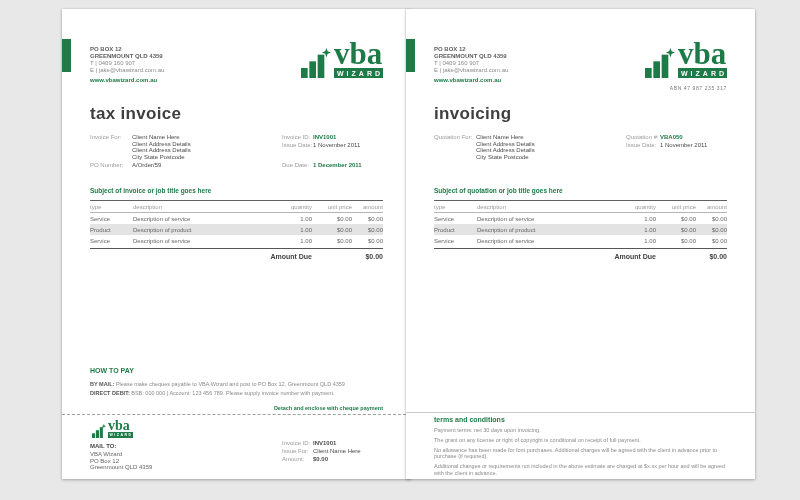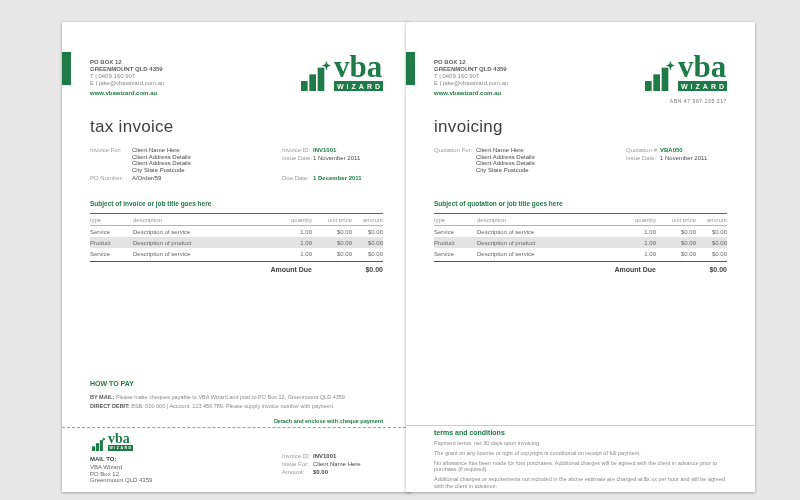--- a/index.html
+++ b/index.html
@@ -1,41 +1,41 @@
 <!DOCTYPE html>
 <html><head>
 <meta charset="utf-8">
 <style>
   * { margin:0; padding:0; box-sizing:border-box; }
   :root { --green:#1e7b47; --dark:#3f3f3f; --gray:#8a8a8a; }
   html,body { width:800px; height:500px; }
   body { font-family:"Liberation Sans", sans-serif; background:#ffffff; position:relative; overflow:hidden; }
   .canvas { position:absolute; inset:0; background:#e8e8e8; }
 
-  .page { position:absolute; top:22px; width:349px; height:470px; background:#fff;
+  .page { position:absolute; top:9px; width:349px; height:470px; background:#fff;
           box-shadow:0 1px 3px rgba(0,0,0,.28), 0 0 1px rgba(0,0,0,.18); }
   .page-invoice { left:62px; }
   .page-quote { left:406px; }
 
   .side-tab { position:absolute; left:0; top:30px; width:9px; height:33px; background:var(--green); }
 
   .sender { position:absolute; left:28px; top:37px; font-size:6px; line-height:7px; color:var(--gray); }
   .sender-line.strong { color:#5f5f5f; }
   .sender-website { margin-top:3px; color:var(--green); font-weight:bold; }
 
   .logo { position:absolute; right:28px; top:33px; display:flex; align-items:flex-end; gap:3px; }
   .logo-chart { width:30px; height:30px; fill:var(--green); }
   .logo-text { display:flex; flex-direction:column; }
   .logo-word { font-family:"Liberation Serif", serif; font-weight:bold; color:var(--green);
                font-size:31px; line-height:24px; }
   .logo-badge { margin-top:2px; background:var(--green); color:#fff; font-size:7px; font-weight:bold;
                 letter-spacing:3px; text-transform:uppercase; text-align:center; padding:1.5px 0 1.5px 3px; }
   .abn { position:absolute; right:28px; top:76px; font-size:5px; letter-spacing:.6px; color:#777; }
 
-  .doc-title { position:absolute; left:28px; top:95px; font-size:17px; font-weight:normal; color:var(--dark); letter-spacing:.3px; }
+  .doc-title { position:absolute; left:28px; top:95px; font-size:17px; font-weight:bold; color:var(--dark); letter-spacing:.3px; }
 
   .meta { position:absolute; left:28px; right:28px; top:125px; height:42px; font-size:6px; }
   .m-label { position:absolute; color:#9a9a9a; white-space:nowrap; }
   .m-value { position:absolute; color:#4a4a4a; white-space:nowrap; }
   .green { color:var(--green); }
   .strong { font-weight:bold; }
   .client { position:absolute; line-height:6.5px; color:#4a4a4a; }
 
   .subject { position:absolute; left:28px; top:178px; font-size:6.5px; font-weight:bold; color:var(--green); }
 

